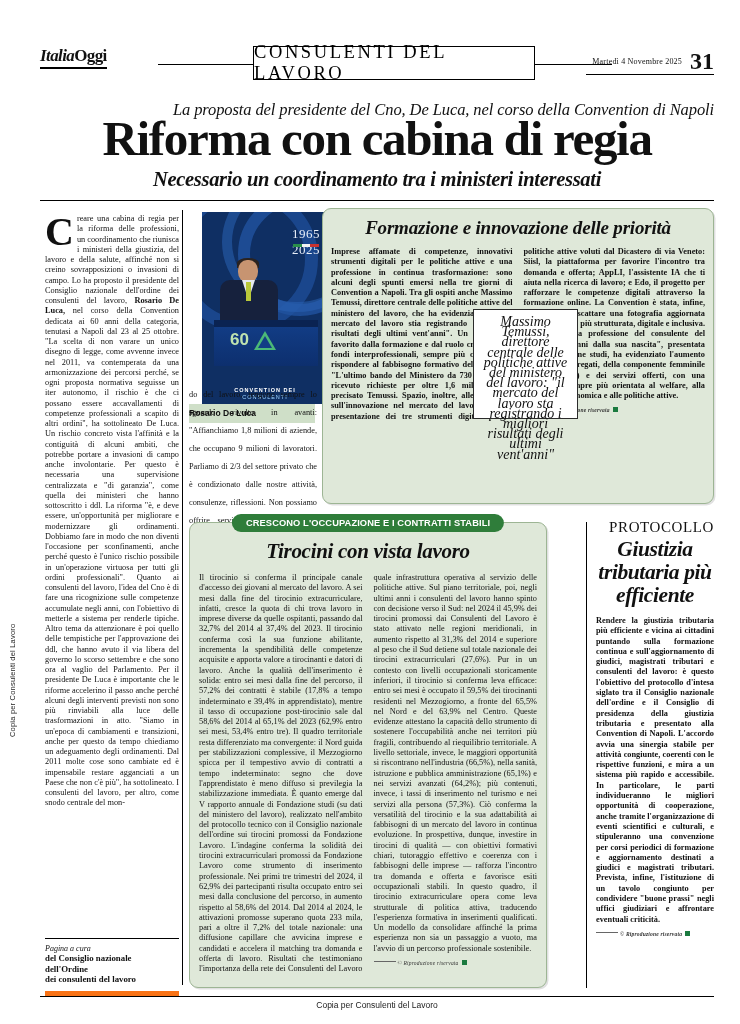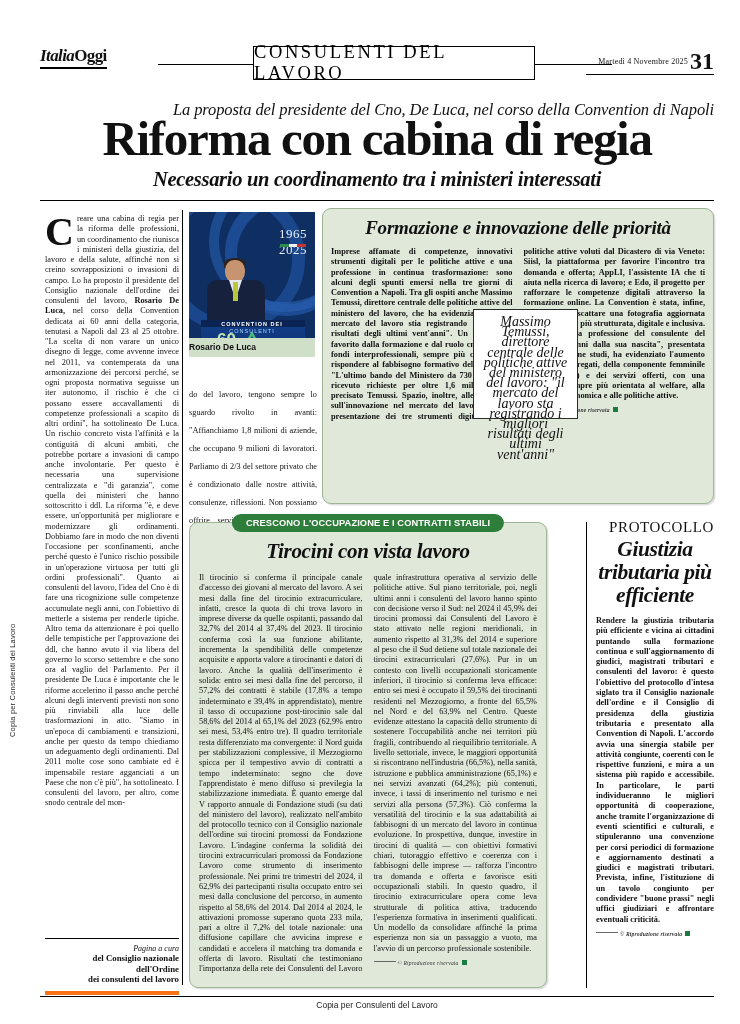--- a/index.html
+++ b/index.html
@@ -40,21 +40,21 @@
     position:absolute; left:213px; top:6px; width:282px; height:34px;
     border:1px solid #000; box-sizing:border-box;
     display:flex; align-items:center; justify-content:center;
   }
   .section-box span {
     font-family:"Liberation Serif", serif;
     font-size:18.5px; letter-spacing:2.6px; color:#000;
   }
   .rule-right { position:absolute; left:495px; top:24px; width:77px; height:1px; background:#000; }
   .dateline {
-    position:absolute; right:26px; top:17px;
+    position:absolute; right:32px; top:17px;
     font-family:"Liberation Serif", serif; font-size:8px; letter-spacing:.2px;
   }
   .pageno {
     position:absolute; right:0px; top:8px;
     font-family:"Liberation Serif", serif; font-size:24px; font-weight:bold;
   }
   .rule-under-date { position:absolute; right:0px; top:34px; width:128px; height:1px; background:#000; }
 
   
   .kicker {
@@ -85,31 +85,32 @@
   }
   .col1 .dropcap {
     float:left; font-size:40px; line-height:31px; font-weight:bold;
     padding-right:3px; padding-top:2px; font-family:"Liberation Serif", serif;
   }
   .col1 b { font-weight:bold; }
   .vrule1 { position:absolute; left:182px; top:210px; width:1px; height:775px; background:#000; }
 
   .pagina-cura {
     position:absolute; left:45px; top:938px; width:134px;
-    border-top:1px solid #000; border-bottom:4px solid #f97316;
-    padding:5px 0 6px 0; text-align:right; box-sizing:border-box;
+    border-top:1px solid #000; border-bottom:6px solid #f97316;
+    padding:5px 0 6px 0; text-align:left; box-sizing:border-box;
   }
   .pagina-cura .pc1 { font-style:italic; font-size:8px; }
   .pagina-cura .pc2 { font-weight:bold; font-size:8.8px; line-height:10.5px; }
 
   
   .photo-wrap { position:absolute; left:189px; top:212px; width:126px; }
   .photo {
-    width:126px; height:126px; position:relative; overflow:hidden;
+    width:126px; height:192px; position:relative; overflow:hidden;
     background:#0f2f63;
+    margin-left:13px;
   }
   .photo .swirl1 {
     position:absolute; left:-30px; top:-26px; width:120px; height:120px;
     border:13px solid #1c4a93; border-radius:50%; opacity:.85;
   }
   .photo .swirl2 {
     position:absolute; right:-34px; top:-20px; width:100px; height:100px;
     border:12px solid #21539f; border-radius:50%; opacity:.8;
   }
   .photo .swirl3 {

